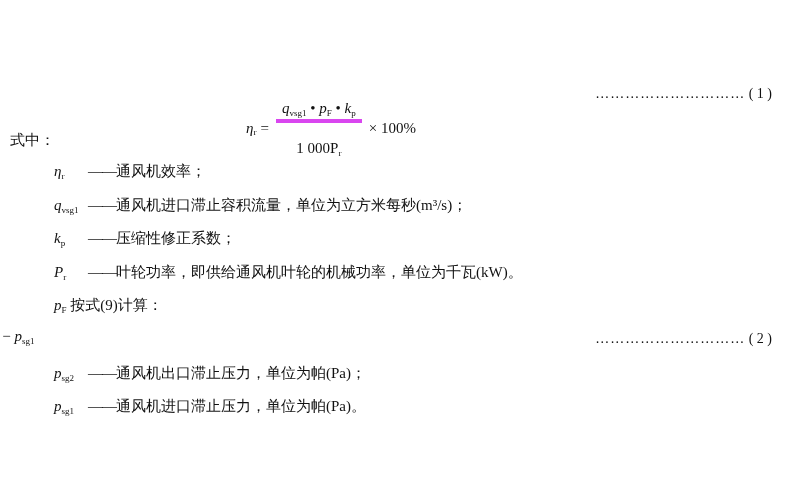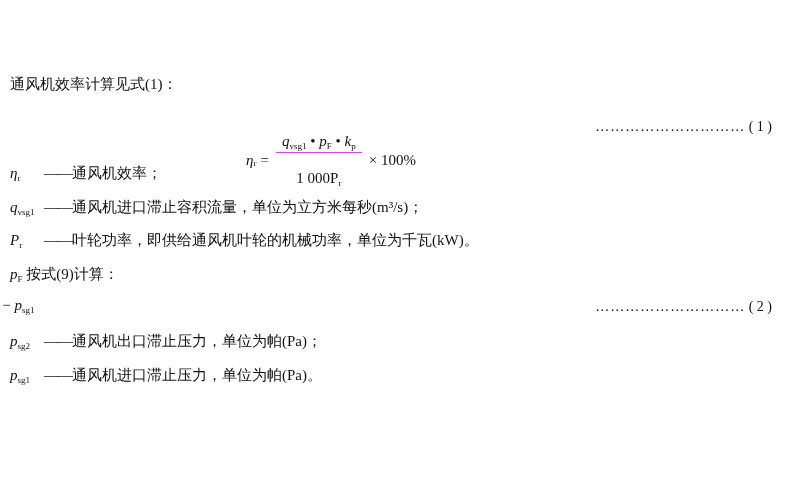--- a/index.html
+++ b/index.html
@@ -62,21 +62,21 @@
   .frac {
     display: inline-block;
     vertical-align: middle;
     text-align: center;
     font-size: 15px;
     margin: 0 3px;
   }
   .frac .num {
     display: block;
     padding: 0 6px 1px 6px;
-    border-bottom: 1px solid #d946ef;
+    border-bottom: 4px solid #d946ef;
   }
   .frac .den {
     display: block;
     padding: 17px 6px 0 6px;
   }
   .ital {
     font-style: italic;
   }
   .sub {
     font-size: 9px;
@@ -87,20 +87,21 @@
     font-size: 15px;
     vertical-align: middle;
   }
   .defs {
     margin-top: 2px;
   }
   .deframe {
     font-size: 15px;
     line-height: 29px;
     white-space: nowrap;
+    margin-left: 44px;
   }
   .sym {
     display: inline-block;
     min-width: 34px;
   }
   .dash {
     letter-spacing: -1px;
   }
   .formula2-row {
     position: relative;
@@ -124,21 +125,20 @@
     right: 0;
     top: 4px;
     font-size: 14px;
   }
 </style>
 </head>
 <body>
 
 <div class="page">
 
-  <div class="line intro">通风机效率计算见式(1)：</div>
 
   <div class="formula-row">
     <div class="formula-center">
       <span class="formula-center-inner">
         <span class="mathline ital">η</span><span class="sub">r</span>
         <span class="mathline">=</span>
         <span class="frac">
           <span class="num">
             <span class="ital">q</span><span class="sub">vsg1</span>
             <span>•</span>
@@ -150,32 +150,36 @@
         </span>
         <span class="mathline">× 100%</span>
       </span>
     </div>
     <div class="eqnum">
       <span class="dots">…………………………</span>
       <span>( 1 )</span>
     </div>
   </div>
 
+  <div class="line">式中：</div>
 
   <div class="defs">
 
     <div class="deframe">
       <span class="sym"><span class="ital">η</span><span class="sub">r</span></span><span class="dash">——</span><span>通风机效率；</span>
     </div>
 
     <div class="deframe">
       <span class="sym"><span class="ital">q</span><span class="sub">vsg1</span></span><span class="dash">——</span><span>通风机进口滞止容积流量，单位为立方米每秒(m³/s)；</span>
     </div>
 
 
+    <div class="deframe">
+      <span class="sym"><span class="ital">k</span><span class="sub">p</span></span><span class="dash">——</span><span>压缩性修正系数；</span>
+    </div>
 
     <div class="deframe">
       <span class="sym"><span class="ital">P</span><span class="sub">r</span></span><span class="dash">——</span><span>叶轮功率，即供给通风机叶轮的机械功率，单位为千瓦(kW)。</span>
     </div>
 
   </div>
 
   <div class="deframe">
     <span class="ital">p</span><span class="sub">F</span>&nbsp;<span>按式(9)计算：</span>
   </div>

